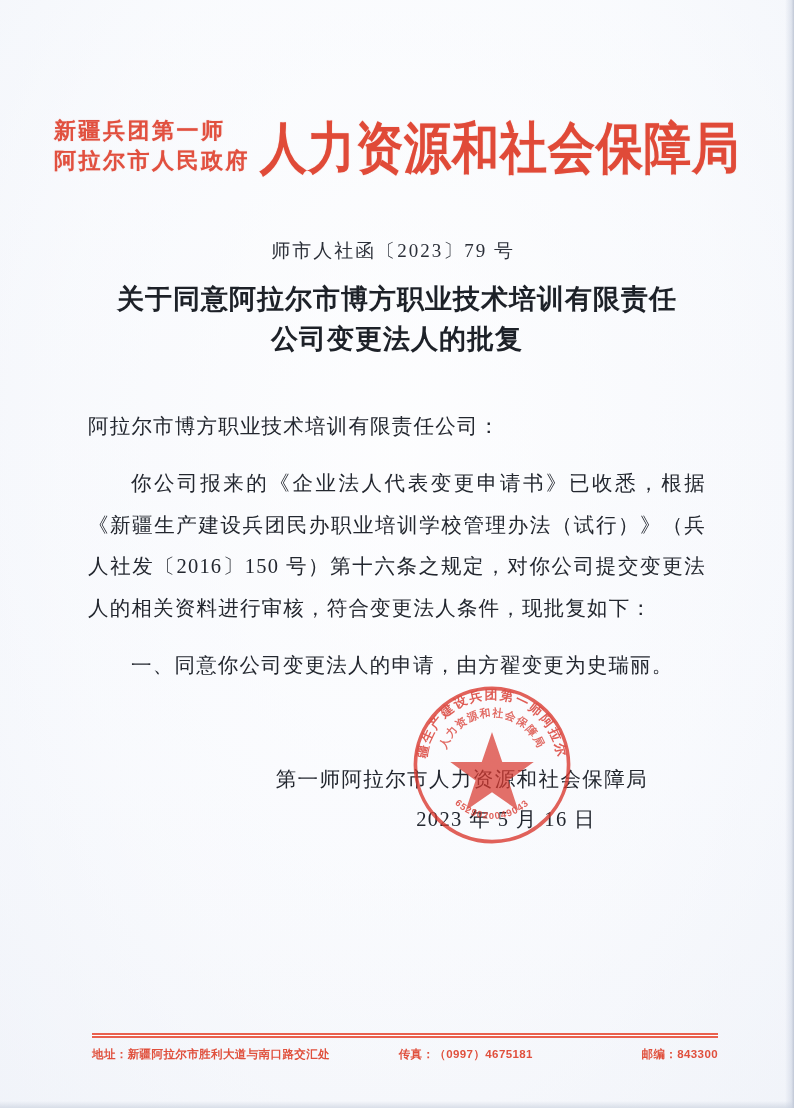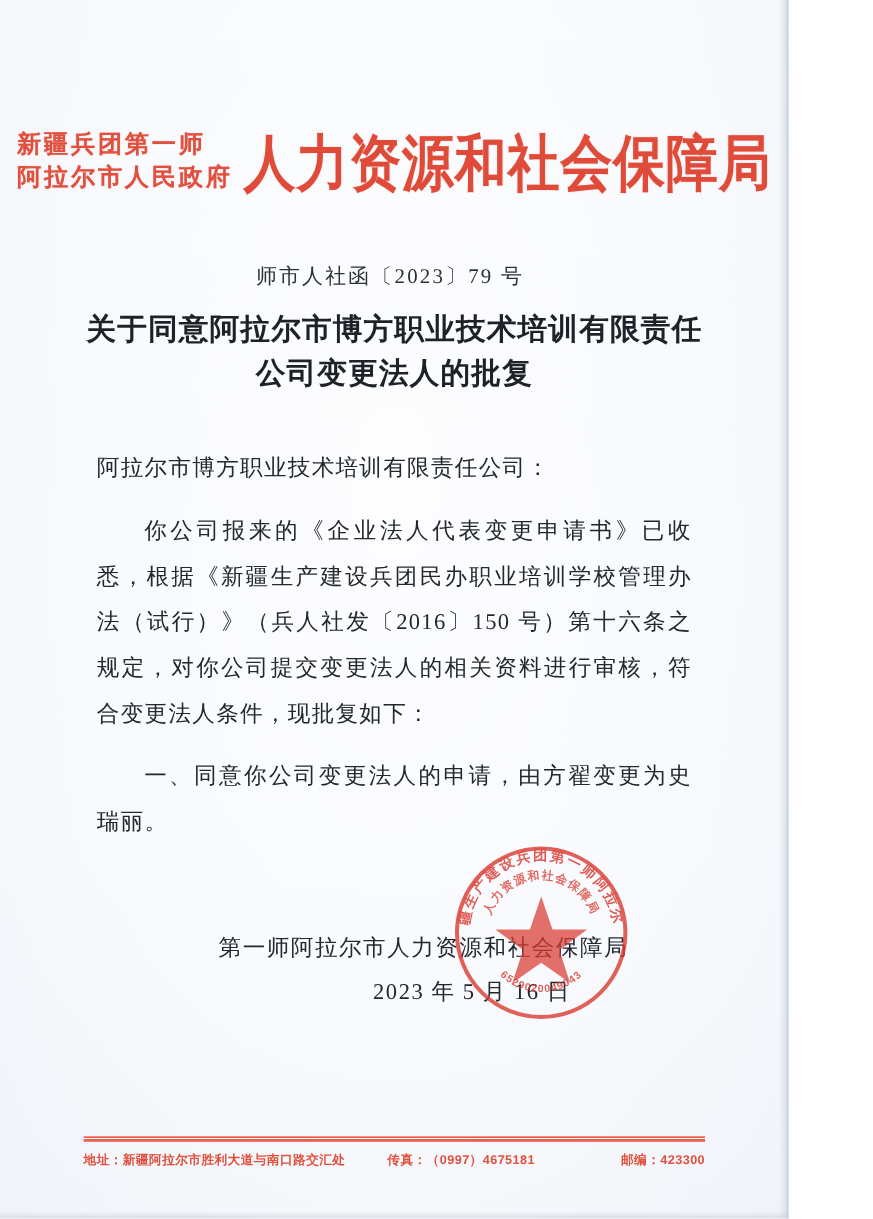--- a/index.html
+++ b/index.html
@@ -10,21 +10,21 @@
     width: 794px;
     height: 1108px;
     background: #ffffff;
     font-family: "Liberation Serif", "DejaVu Serif", serif;
     overflow: hidden;
   }
 
   
   .page {
     position: relative;
-    width: 717px;
+    width: 794px;
     height: 1108px;
     background:
       linear-gradient(180deg, #fbfcfe 0%, #f9fafd 35%, #fafbfe 70%, #f8f9fc 100%);
     box-sizing: border-box;
     overflow: hidden;
   }
   
   .scan-edge-right {
     position: absolute;
     top: 0; right: 0;
@@ -155,21 +155,21 @@
     height: 174px;
     pointer-events: none;
     opacity: .88;
     z-index: 3;
   }
   .seal svg { display: block; width: 100%; height: 100%; }
 
   
   .footer-wrap {
     position: absolute;
-    left: 0;
+    left: 16px;
     right: 0;
     bottom: 46px;
     padding: 0 76px;
     box-sizing: border-box;
     z-index: 2;
   }
   .footer-rule {
     height: 5px;
     background:
       linear-gradient(180deg,
@@ -252,19 +252,19 @@
       <span class="sign-date">2023 年 5 月 16 日</span>
     </div>
 
   </div>
 
   <div class="footer-wrap">
     <div class="footer-rule"></div>
     <div class="footer-row">
       <span class="footer-address"><span>地址：</span><span>新疆阿拉尔市胜利大道与南口路交汇处</span></span>
       <span class="footer-fax"><span>传真：</span><span>（0997）4675181</span></span>
-      <span class="footer-post"><span>邮编：</span><span>423300</span></span>
+      <span class="footer-post"><span>邮编：</span><span>843300</span></span>
     </div>
   </div>
 
   <div class="scan-edge-right"></div>
   <div class="scan-edge-bottom"></div>
 </div>
 
 </body></html>

